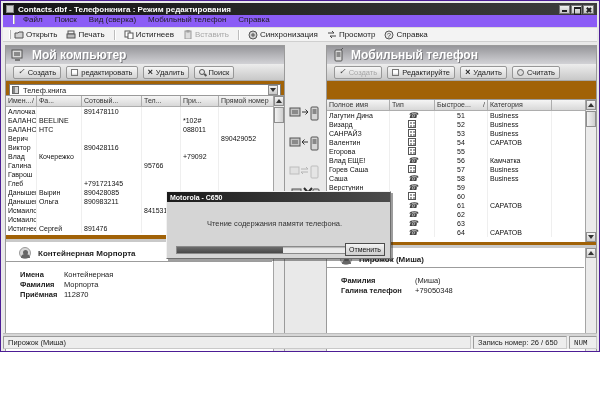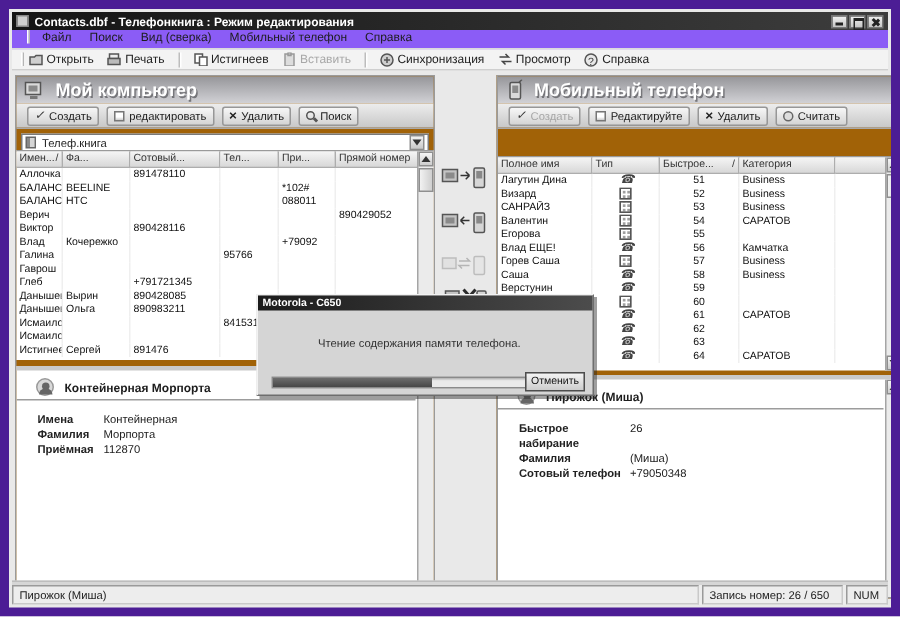--- a/index.html
+++ b/index.html
@@ -1,17 +1,17 @@
 <!DOCTYPE html>
 <html><head>
 <meta charset="utf-8">
 <style>
   html,body{margin:0;padding:0;background:#fff;}
   *{box-sizing:border-box;}
-  .screen{position:relative;width:600px;height:411px;background:#e9e9e9;border:6px solid #4c1d95;
+  .screen{position:relative;width:600px;height:352px;background:#e9e9e9;border:1px solid #4c1d95;
           font-family:"Liberation Sans",sans-serif;overflow:hidden;}
   
   .titlebar{position:absolute;left:2px;top:2px;right:2px;height:12px;
             background:linear-gradient(90deg,#151515,#3d3d3d);color:#fff;
             display:flex;align-items:center;gap:4px;padding:0 3px;font-size:8px;font-weight:bold;}
   .appico{width:8px;height:8px;background:#cfcfcf;border:1px solid #888;flex:none;}
   .titletext{flex:1;white-space:nowrap;overflow:hidden;}
   .winctl{display:flex;gap:1px;}
   .wbtn{width:11px;height:9px;background:linear-gradient(180deg,#f0f0f0,#c6c6c6);
         border:1px solid #777;position:relative;}
@@ -102,21 +102,21 @@
             border:1px solid #8a8a8a;box-shadow:inset 1px 1px 1px #b5b5b5;}
   .progress-fill{height:100%;background:linear-gradient(180deg,#6d6d6d,#474747);}
   .cancel-btn{position:absolute;right:5px;top:51px;width:40px;height:13px;font-size:7px;color:#111;
               background:linear-gradient(180deg,#f4f4f4,#cdcdcd);border:1px solid #4d4d4d;
               display:flex;align-items:center;justify-content:center;}
   
   .statusbar{position:absolute;left:2px;right:2px;bottom:2px;height:13px;background:#ededed;
              display:flex;gap:2px;font-size:7.5px;color:#222;}
   .scell{border:1px solid #c9c9c9;border-top-color:#9a9a9a;border-left-color:#9a9a9a;
          display:flex;align-items:center;padding:0 4px;white-space:nowrap;overflow:hidden;}
-  .s1{flex:1;} .s2{width:94px;} .s3{width:28px;}
+  .s1{flex:1;} .s2{width:94px;} .s3{width:28px;font-family:Liberation Mono, monospace;}
   .splitterbar{position:absolute;left:2px;right:2px;bottom:15px;height:3px;background:#d6d6d6;border-top:1px solid #bdbdbd;}
 </style>
 </head>
 <body>
 
 <div class="screen">
 
   <div class="titlebar">
     <span class="appico"></span>
     <span class="titletext">Contacts.dbf - Телефонкнига : Режим редактирования</span>
@@ -619,33 +619,29 @@
       </div>
     </div>
 
     <div class="detail" style="left:0;top:199px;width:269px;height:148px;border-top:3px solid #c9c9c9;">
       <div class="detail-head">
         <span class="avatar"></span>
         <span>Пирожок (Миша)</span>
       </div>
       <div class="fields">
 
-          <div class="frow">
-            <span class="flabel rw">Быстрое набирание</span>
-            <span class="fvalue">26</span>
-          </div>
 
 
           <div class="frow">
             <span class="flabel rw">Фамилия</span>
             <span class="fvalue">(Миша)</span>
           </div>
 
           <div class="frow">
-            <span class="flabel rw">Сотовый телефон</span>
+            <span class="flabel rw">Галина телефон</span>
             <span class="fvalue">+79050348</span>
           </div>
         </div>
       <div class="vscroll">
         <span class="sarrow" style="top:0;">
             <i class="tri-up"></i>
           </span>
       </div>
     </div>
   </div>

